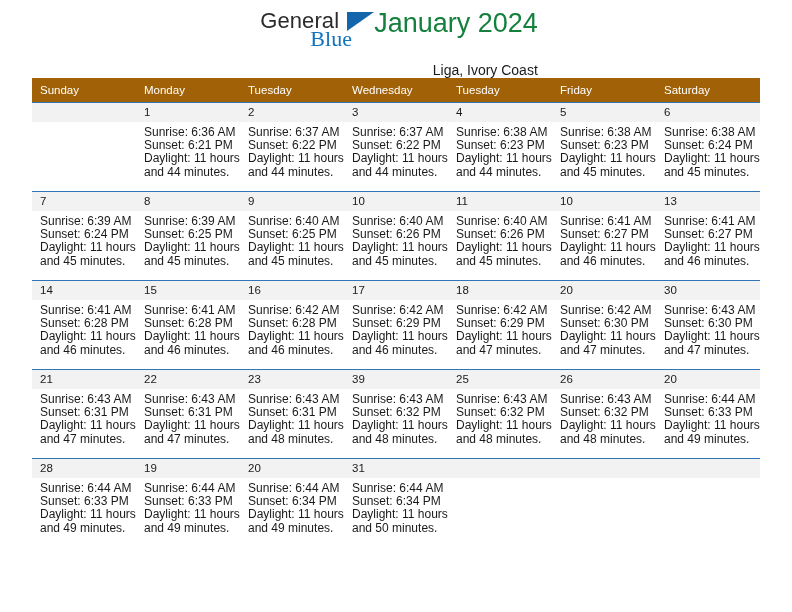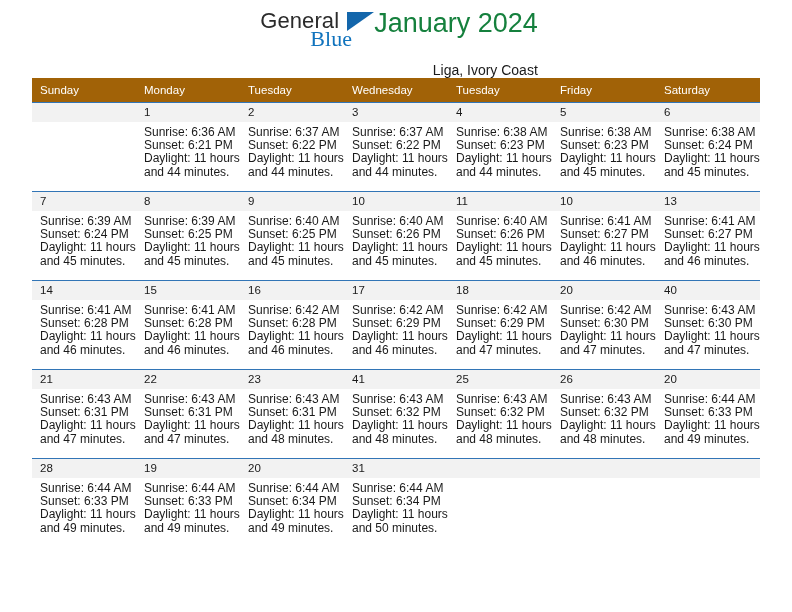--- a/index.html
+++ b/index.html
@@ -351,21 +351,21 @@
         <td>
           <span class="daynum">20</span>
           <div class="details">
             <div>Sunrise: 6:42 AM</div>
             <div>Sunset: 6:30 PM</div>
             <div>Daylight: 11 hours</div>
             <div>and 47 minutes.</div>
           </div>
         </td>
         <td>
-          <span class="daynum">40</span>
+          <span class="daynum">30</span>
           <div class="details">
             <div>Sunrise: 6:43 AM</div>
             <div>Sunset: 6:30 PM</div>
             <div>Daylight: 11 hours</div>
             <div>and 47 minutes.</div>
           </div>
         </td>
       </tr>
 
       <tr class="week-row">
@@ -390,21 +390,21 @@
         <td>
           <span class="daynum">23</span>
           <div class="details">
             <div>Sunrise: 6:43 AM</div>
             <div>Sunset: 6:31 PM</div>
             <div>Daylight: 11 hours</div>
             <div>and 48 minutes.</div>
           </div>
         </td>
         <td>
-          <span class="daynum">41</span>
+          <span class="daynum">39</span>
           <div class="details">
             <div>Sunrise: 6:43 AM</div>
             <div>Sunset: 6:32 PM</div>
             <div>Daylight: 11 hours</div>
             <div>and 48 minutes.</div>
           </div>
         </td>
         <td>
           <span class="daynum">25</span>
           <div class="details">

